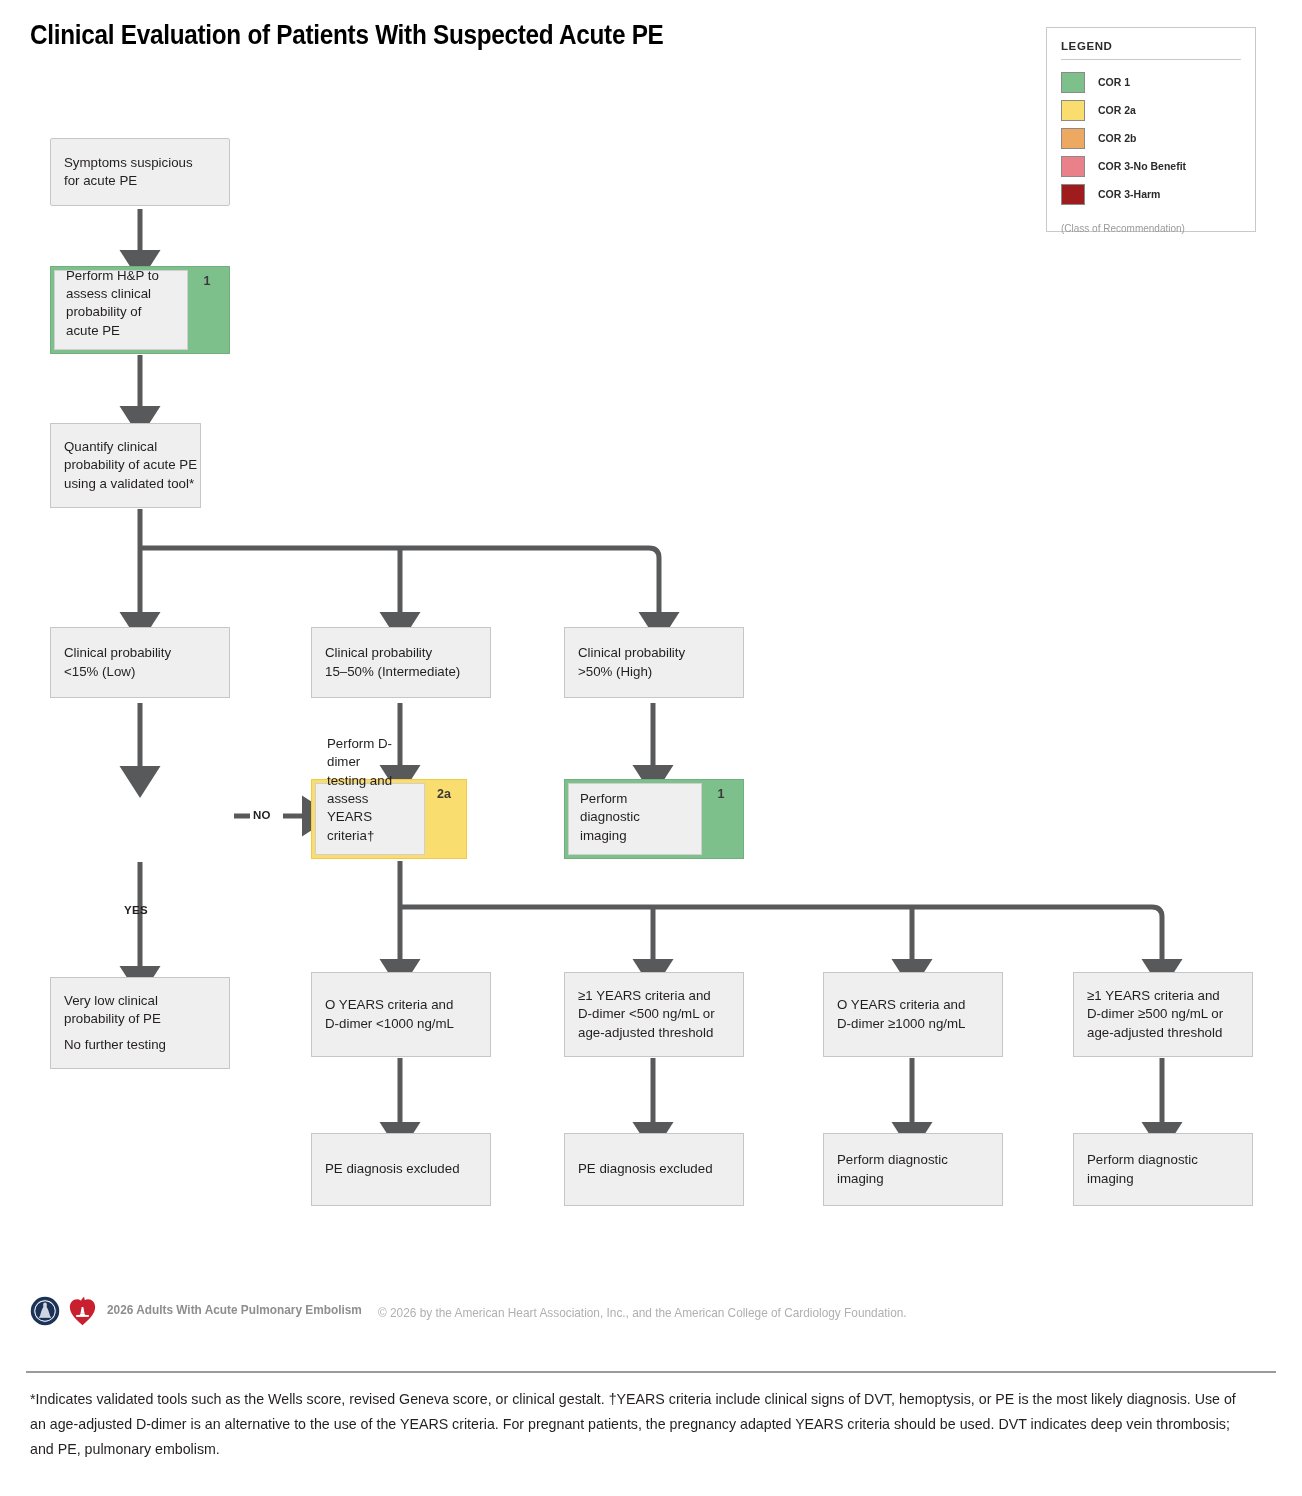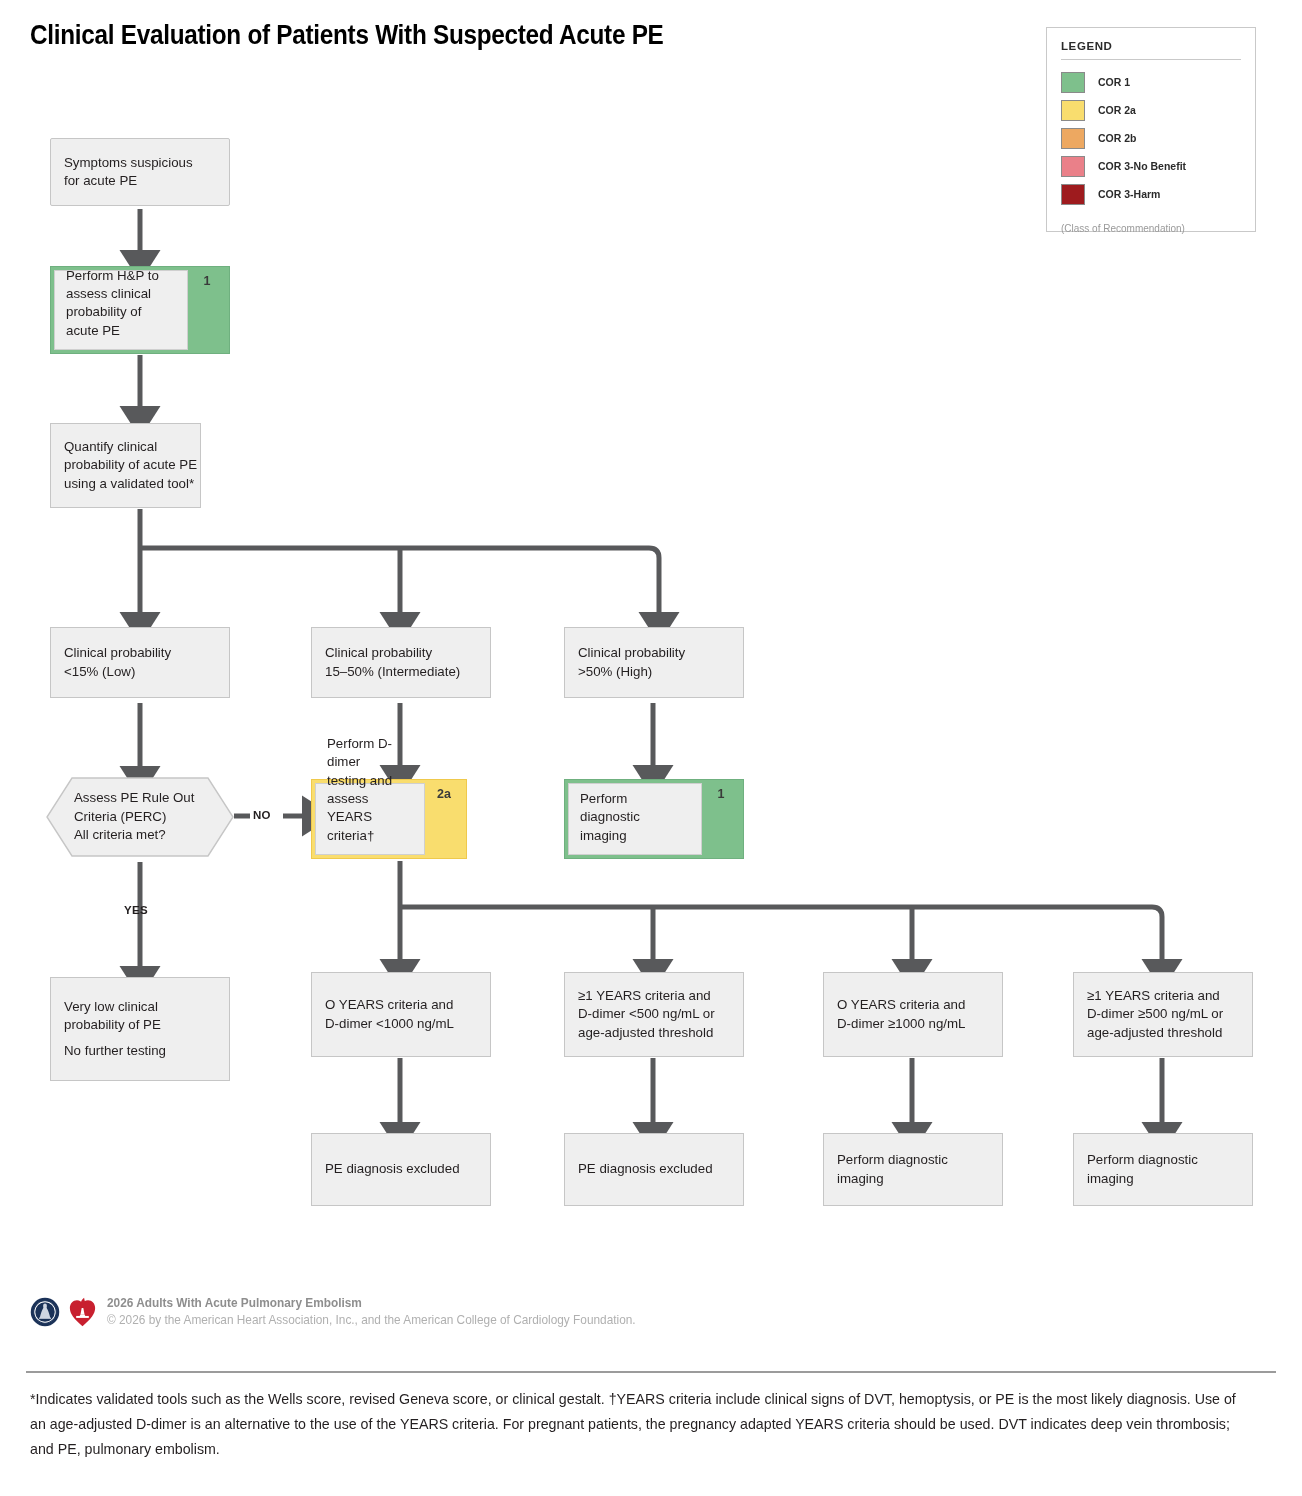--- a/index.html
+++ b/index.html
@@ -91,21 +91,21 @@
   
   .edge-lbl{
     position:absolute; font-size:11.5px; font-weight:bold;
     color:#231f20; letter-spacing:0.3px;
   }
 
   
   .footer{position:absolute;left:30px;top:1296px;display:flex;align-items:center;}
   .logo-acc{width:30px;height:30px;flex:none;margin-right:9px;}
   .logo-aha{width:27px;height:30px;flex:none;margin-right:11px;}
-  .foot-txt{display:flex;flex-direction:column;justify-content:center;}
+  .foot-txt{display:flex;flex-direction:row;justify-content:center;}
   .foot-l1{font-size:12.6px;font-weight:bold;color:#8e8e8e;transform:scaleX(0.94);transform-origin:left center;white-space:nowrap;}
   .foot-l2{font-size:12.6px;color:#b0b0b0;margin-top:3px;transform:scaleX(0.94);transform-origin:left center;white-space:nowrap;}
 
   .divider{position:absolute;left:26px;top:1371px;width:1250px;height:2px;background:#9b9b9b;}
 
   .footnote{
     position:absolute;left:30px;top:1387px;width:1245px;
     font-size:14.6px;line-height:1.72;color:#231f20;
     transform:scaleX(0.975);transform-origin:left top;
   }
@@ -219,31 +219,20 @@
   </div>
   <div class="node" style="left:311px;top:627px;width:180px;height:71px;">
     <span class="ln">Clinical probability</span>
     <span class="ln">15–50% (Intermediate)</span>
   </div>
   <div class="node" style="left:564px;top:627px;width:180px;height:71px;">
     <span class="ln">Clinical probability</span>
     <span class="ln">&gt;50% (High)</span>
   </div>
 
-  <div class="hexwrap" style="left:46px;top:777px;width:188px;height:80px;">
-    <svg width="188" height="80" viewBox="0 0 188 80">
-      <polygon points="26,1 162,1 187,40 162,79 26,79 1,40" fill="#efefef" stroke="#c6c6c6" stroke-width="1.4"></polygon>
-    </svg>
-    <div class="hextext">
-      <span class="ln">Assess PE Rule Out</span>
-      <span class="ln">Criteria (PERC)</span>
-      <span class="gap"></span>
-      <span class="ln">All criteria met?</span>
-    </div>
-  </div>
 
   <div class="edge-lbl" style="left:253px;top:809px;">NO</div>
   <div class="edge-lbl" style="left:124px;top:904px;text-align:right;">YES</div>
 
   <div class="cor" style="left:311px;top:779px;width:156px;height:80px;border-color:#EFC94C;background:#F9DD6E;">
     <div class="cor-body">
       <span class="ln">Perform D-dimer</span>
       <span class="ln">testing and assess</span>
       <span class="ln">YEARS criteria†</span>
     </div>
@@ -255,21 +244,21 @@
   <div class="cor" style="left:564px;top:779px;width:180px;height:80px;border-color:#6FB07F;background:#7EC08C;">
     <div class="cor-body">
       <span class="ln">Perform diagnostic</span>
       <span class="ln">imaging</span>
     </div>
     <div class="cor-band">
       <span class="cor-num">1</span>
     </div>
   </div>
 
-  <div class="node" style="left:50px;top:977px;width:180px;height:104px;">
+  <div class="node" style="left:50px;top:977px;width:180px;height:92px;">
     <span class="ln">Very low clinical</span>
     <span class="ln">probability of PE</span>
     <span class="gap"></span>
     <span class="ln">No further testing</span>
   </div>
 
   <div class="node" style="left:311px;top:972px;width:180px;height:85px;">
     <span class="ln">O YEARS criteria and</span>
     <span class="ln">D-dimer &lt;1000 ng/mL</span>
   </div>

